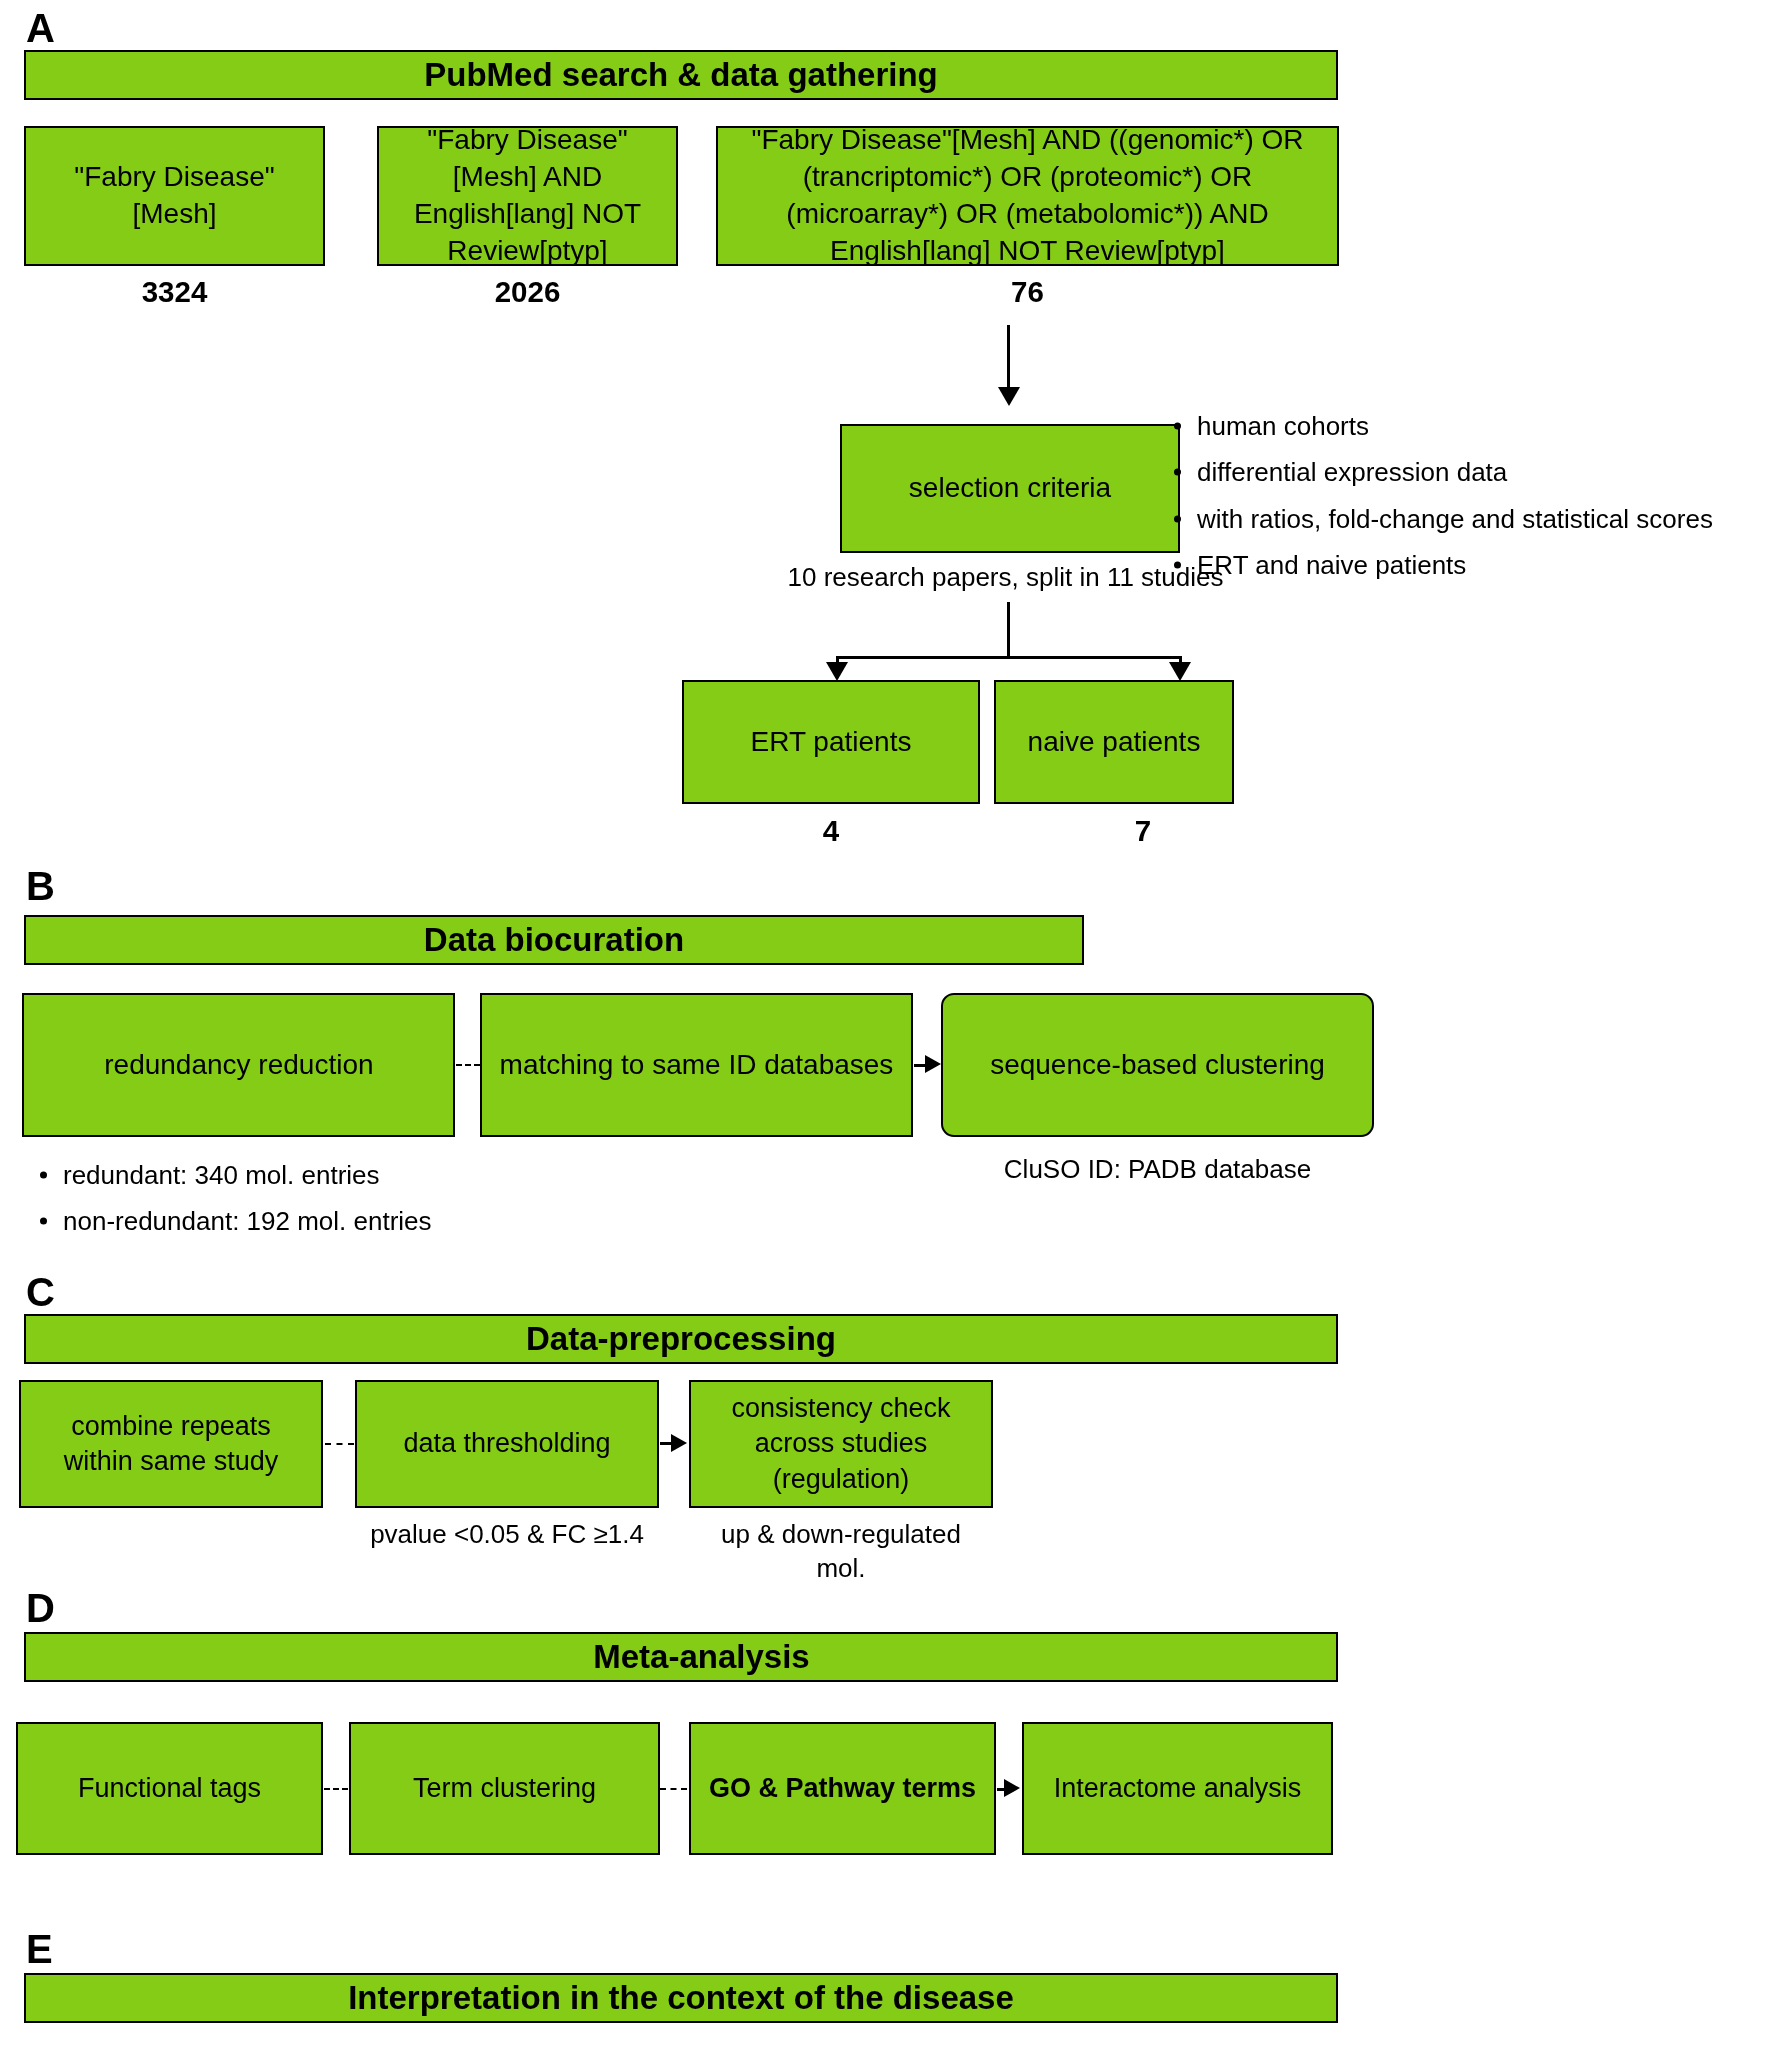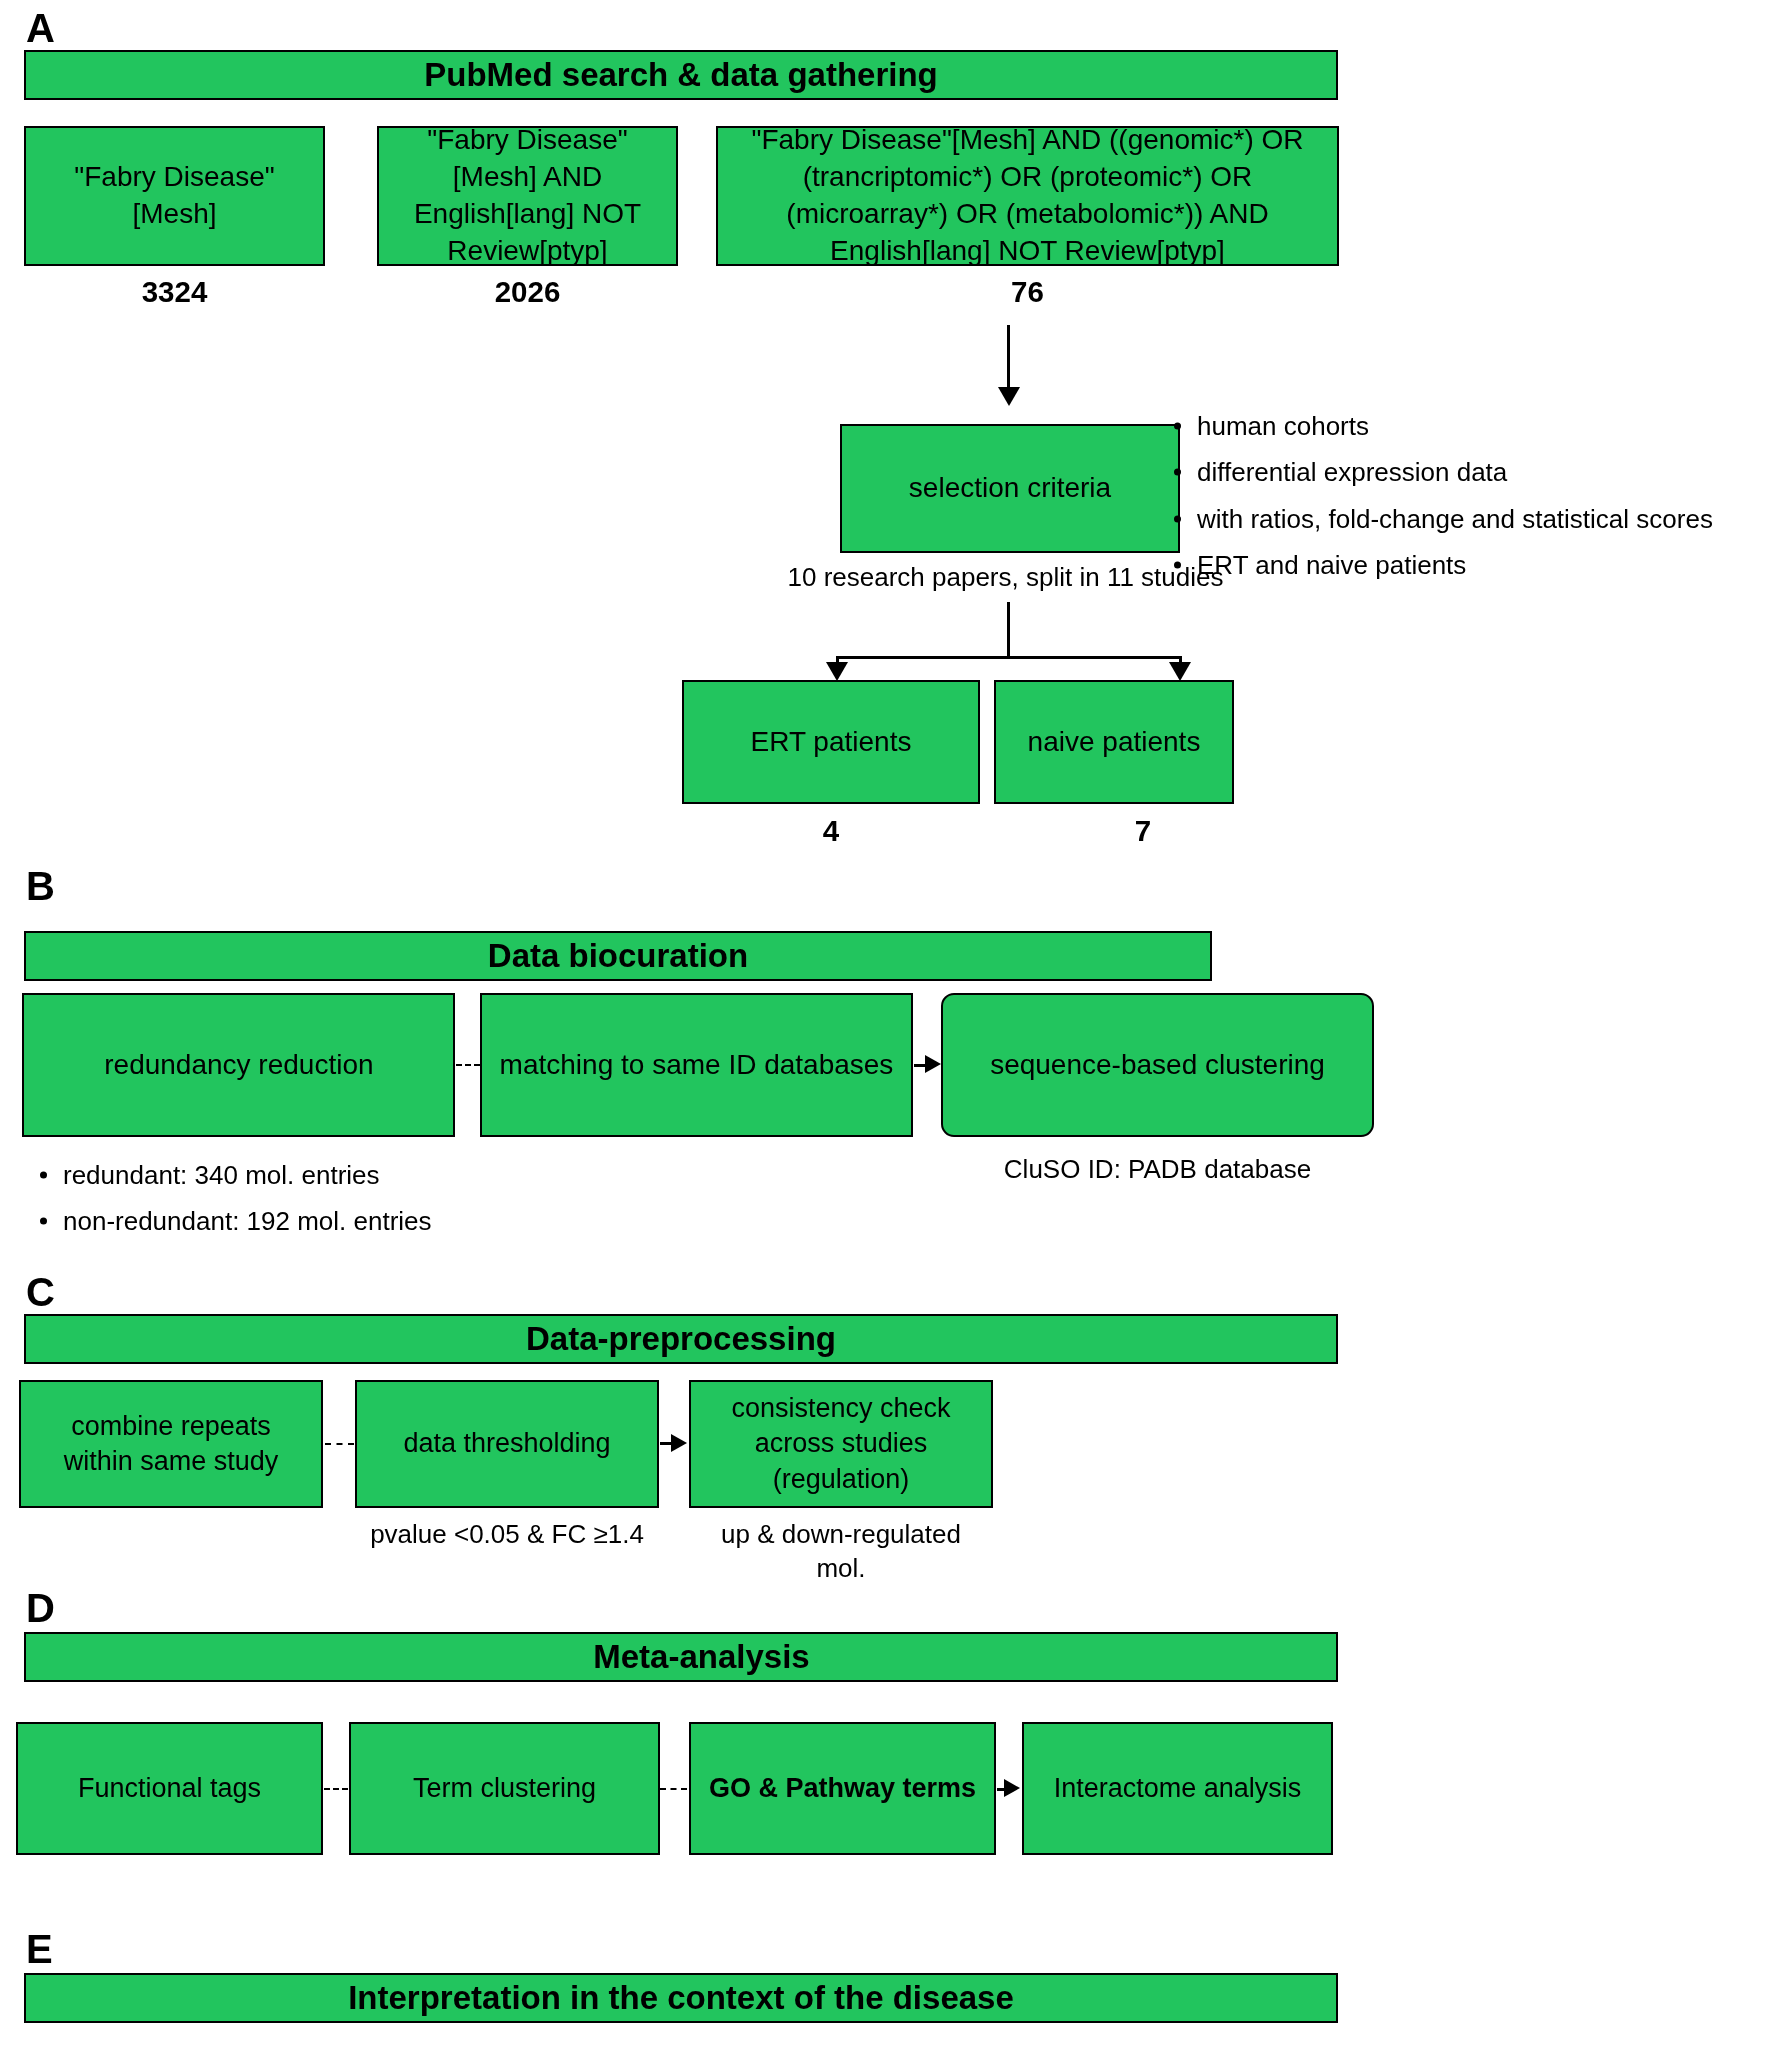--- a/index.html
+++ b/index.html
@@ -23,21 +23,21 @@
     position: absolute;
     font-weight: bold;
     font-size: 40px;
     line-height: 1;
     letter-spacing: 0px;
   }
   .box {
     position: absolute;
     box-sizing: border-box;
     border: 2.6px solid #000000;
-    background: #22c55e;
+    background: #84cc16;
     display: flex;
     align-items: center;
     justify-content: center;
     text-align: center;
   }
   .box-text {
     display: block;
     width: 100%;
     padding: 0 6.4px;
     box-sizing: border-box;
@@ -191,21 +191,21 @@
   </div>
   <div class="count" style="left:682px; top:816px; width:298px;">4</div>
 
   <div class="box node" style="left:994px; top:680px; width:240px; height:124px;">
     <span class="box-text">naive patients</span>
   </div>
   <div class="count" style="left:994px; top:816px; width:298px;">7</div>
 
   <div class="panel-letter" style="left:26px; top:866px;">B</div>
 
-  <div class="box header-bar" style="left:24px; top:915px; width:1188px; height:50px;margin-top:16px;">
+  <div class="box header-bar" style="left:24px; top:915px; width:1060px; height:50px;">
     <span class="box-text">Data biocuration</span>
   </div>
 
   <div class="box node" style="left:22.4px; top:993px; width:433px; height:144px;">
     <span class="box-text">redundancy reduction</span>
   </div>
   <div class="dashline" style="left:456px; top:1064px; width:24px;"></div>
   <div class="box node" style="left:480px; top:993px; width:433px; height:144px;">
     <span class="box-text">matching to same ID databases</span>
   </div>

